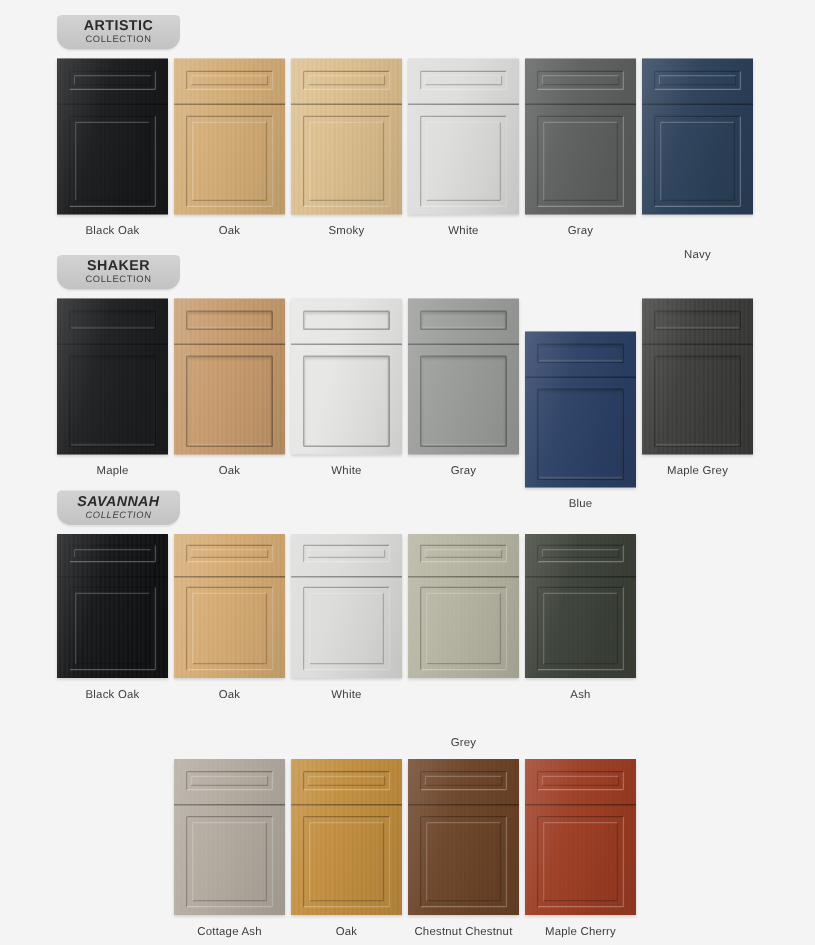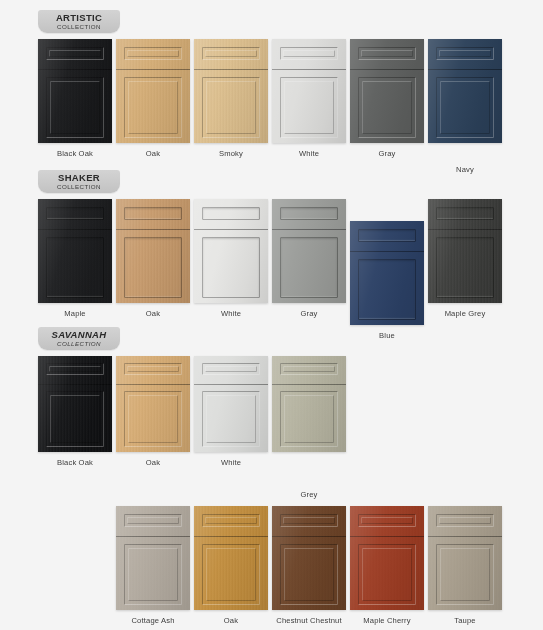--- a/index.html
+++ b/index.html
@@ -377,20 +377,33 @@
           <div class="drawer-inset"></div>
         </div>
         <div class="panel">
           <div class="panel-inset"></div>
         </div>
         <div class="grain soft"></div>
         <div class="sheen"></div>
       </div>
       <div class="door-label">Grey</div>
     </div>
+    <div class="door-cell" style="left: 350px; top: 356px;">
+      <div class="door raised short" style="background: rgb(59, 64, 55);">
+        <div class="drawer">
+          <div class="drawer-inset"></div>
+        </div>
+        <div class="panel">
+          <div class="panel-inset"></div>
+        </div>
+        <div class="grain soft"></div>
+        <div class="sheen"></div>
+      </div>
+      <div class="door-label">Ash</div>
+    </div>
     <div class="door-cell" style="left: 116px; top: 506px;">
       <div class="door raised" style="background: rgb(178, 170, 159);">
         <div class="drawer">
           <div class="drawer-inset"></div>
         </div>
         <div class="panel">
           <div class="panel-inset"></div>
         </div>
         <div class="grain soft"></div>
         <div class="sheen"></div>
@@ -429,26 +442,13 @@
           <div class="drawer-inset"></div>
         </div>
         <div class="panel">
           <div class="panel-inset"></div>
         </div>
         <div class="grain soft"></div>
         <div class="sheen"></div>
       </div>
       <div class="door-label">Maple Cherry</div>
     </div>
-    <div class="door-cell" style="left: 428px; top: 506px;">
-      <div class="door raised" style="background: rgb(167, 157, 140);">
-        <div class="drawer">
-          <div class="drawer-inset"></div>
-        </div>
-        <div class="panel">
-          <div class="panel-inset"></div>
-        </div>
-        <div class="grain soft"></div>
-        <div class="sheen"></div>
-      </div>
-      <div class="door-label">Taupe</div>
-    </div>
   </div>
 
 </body></html>

